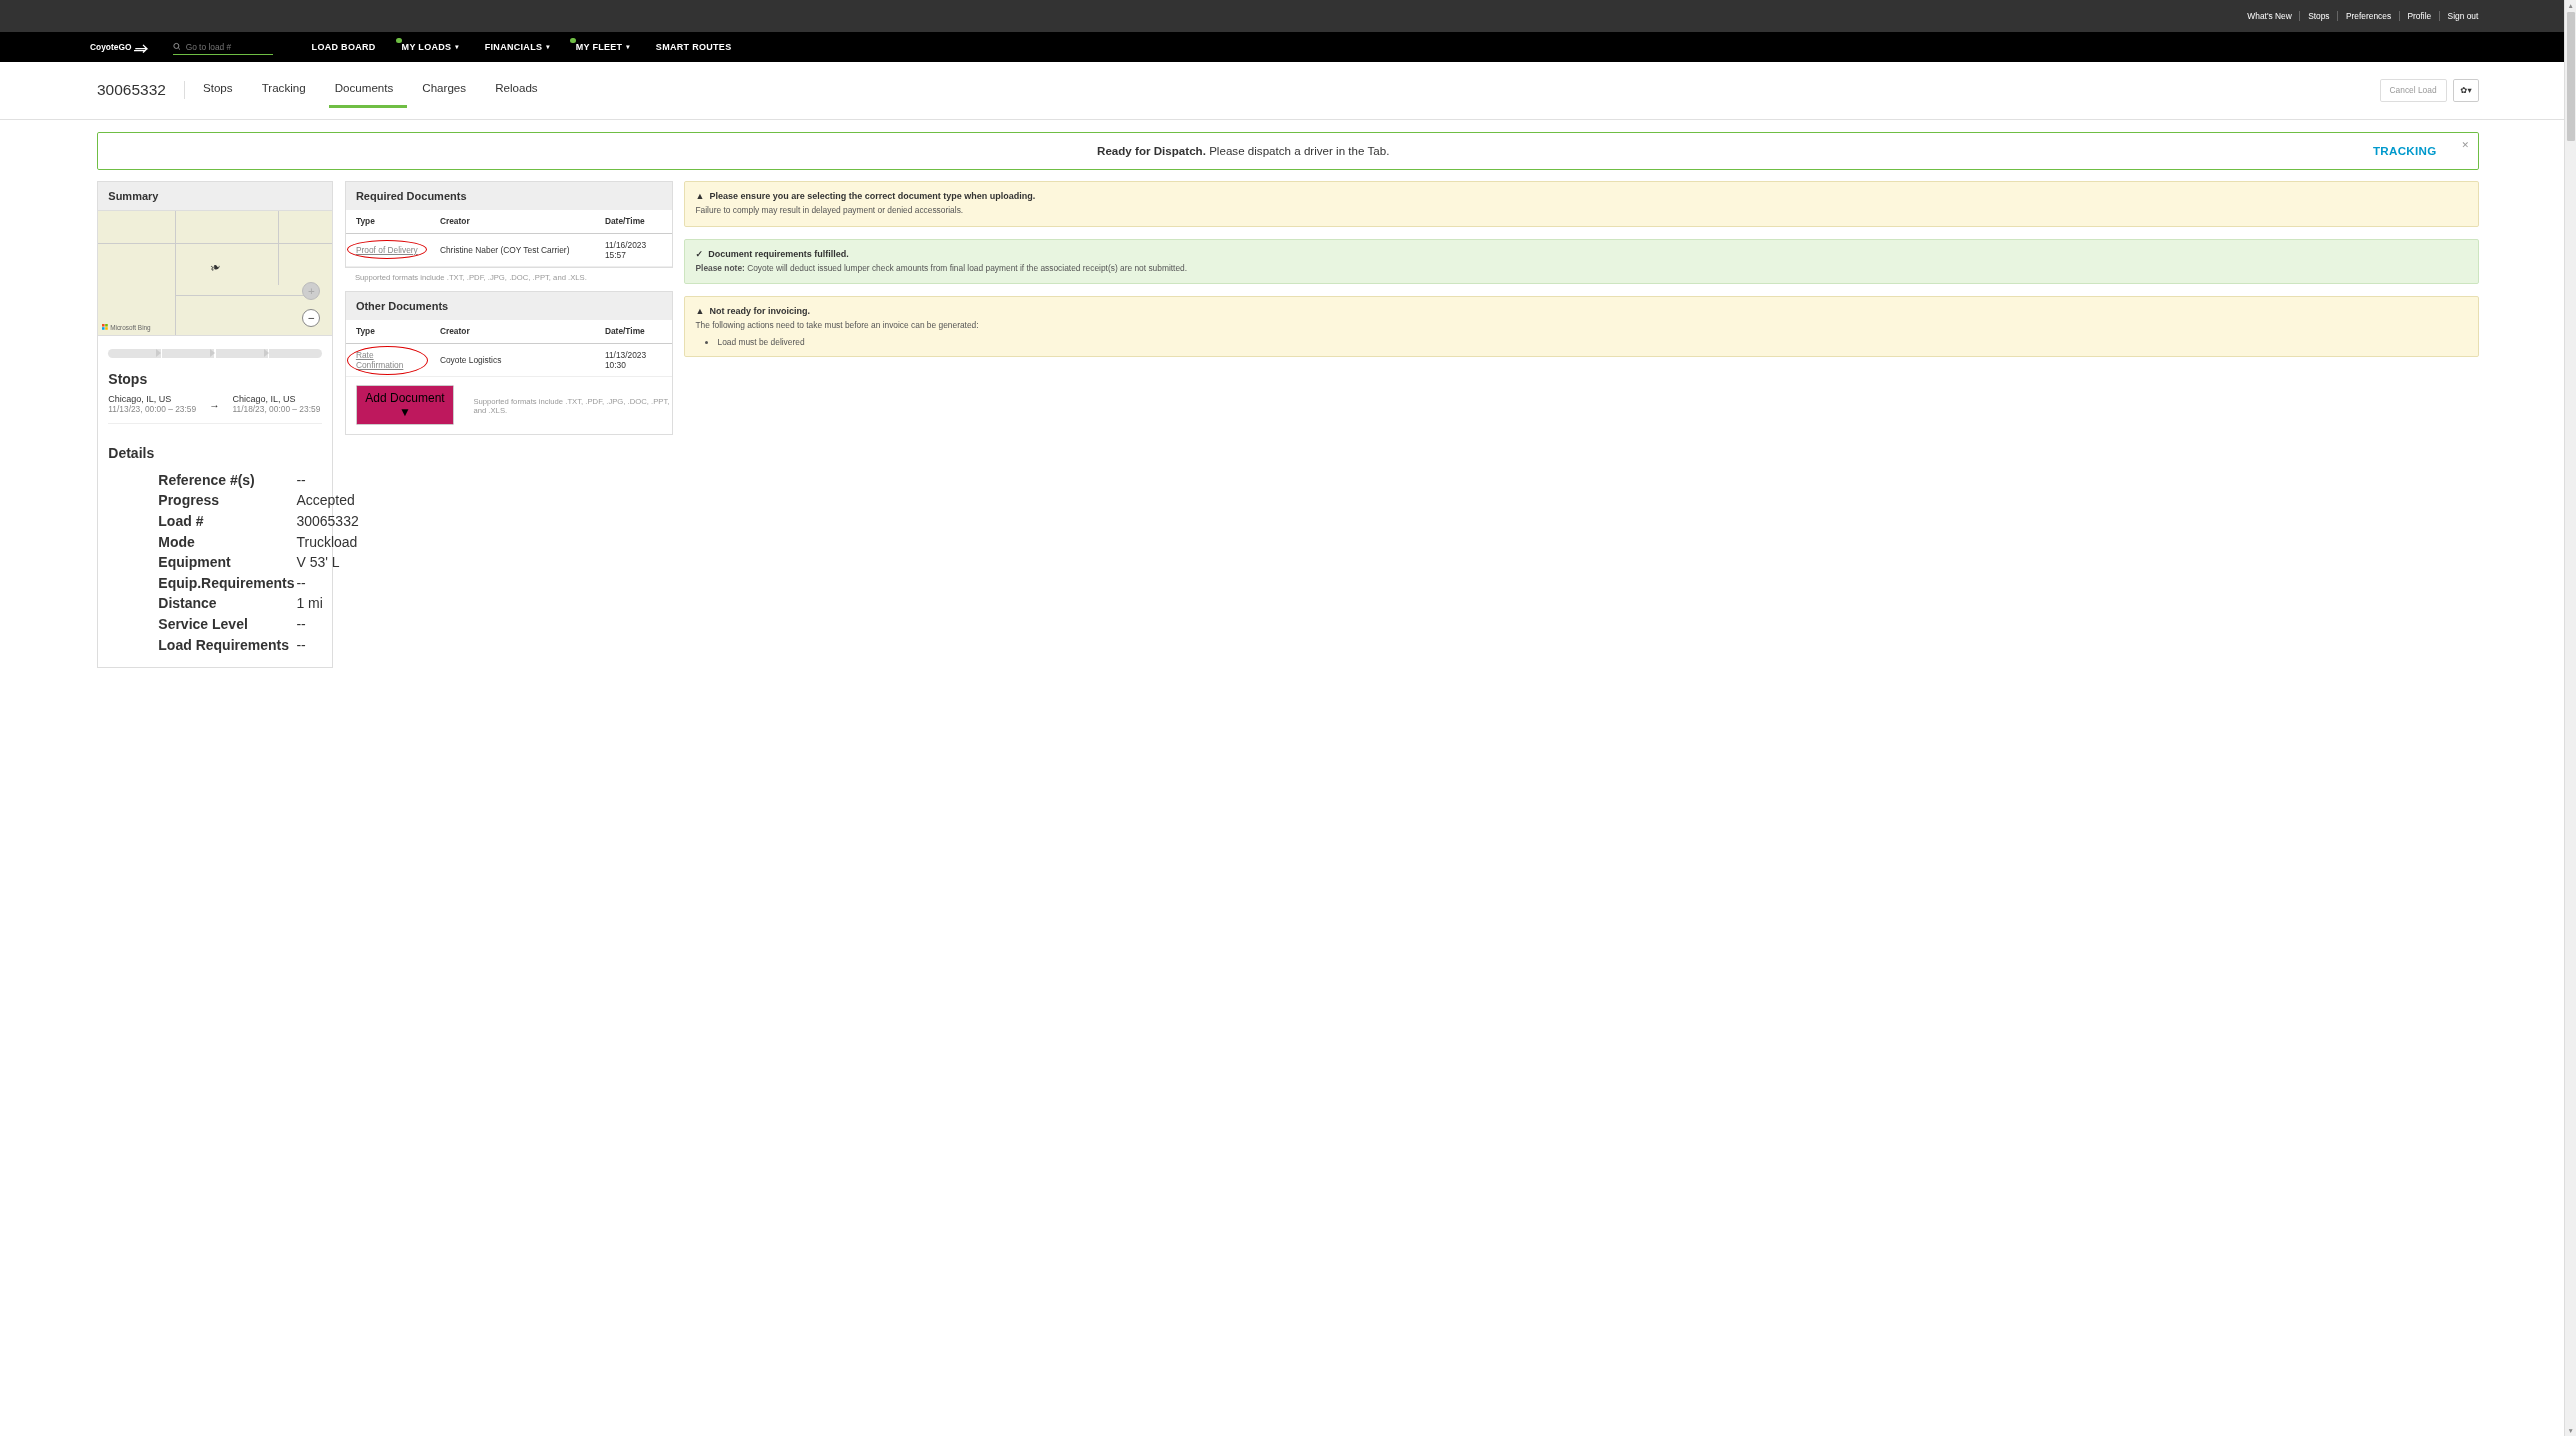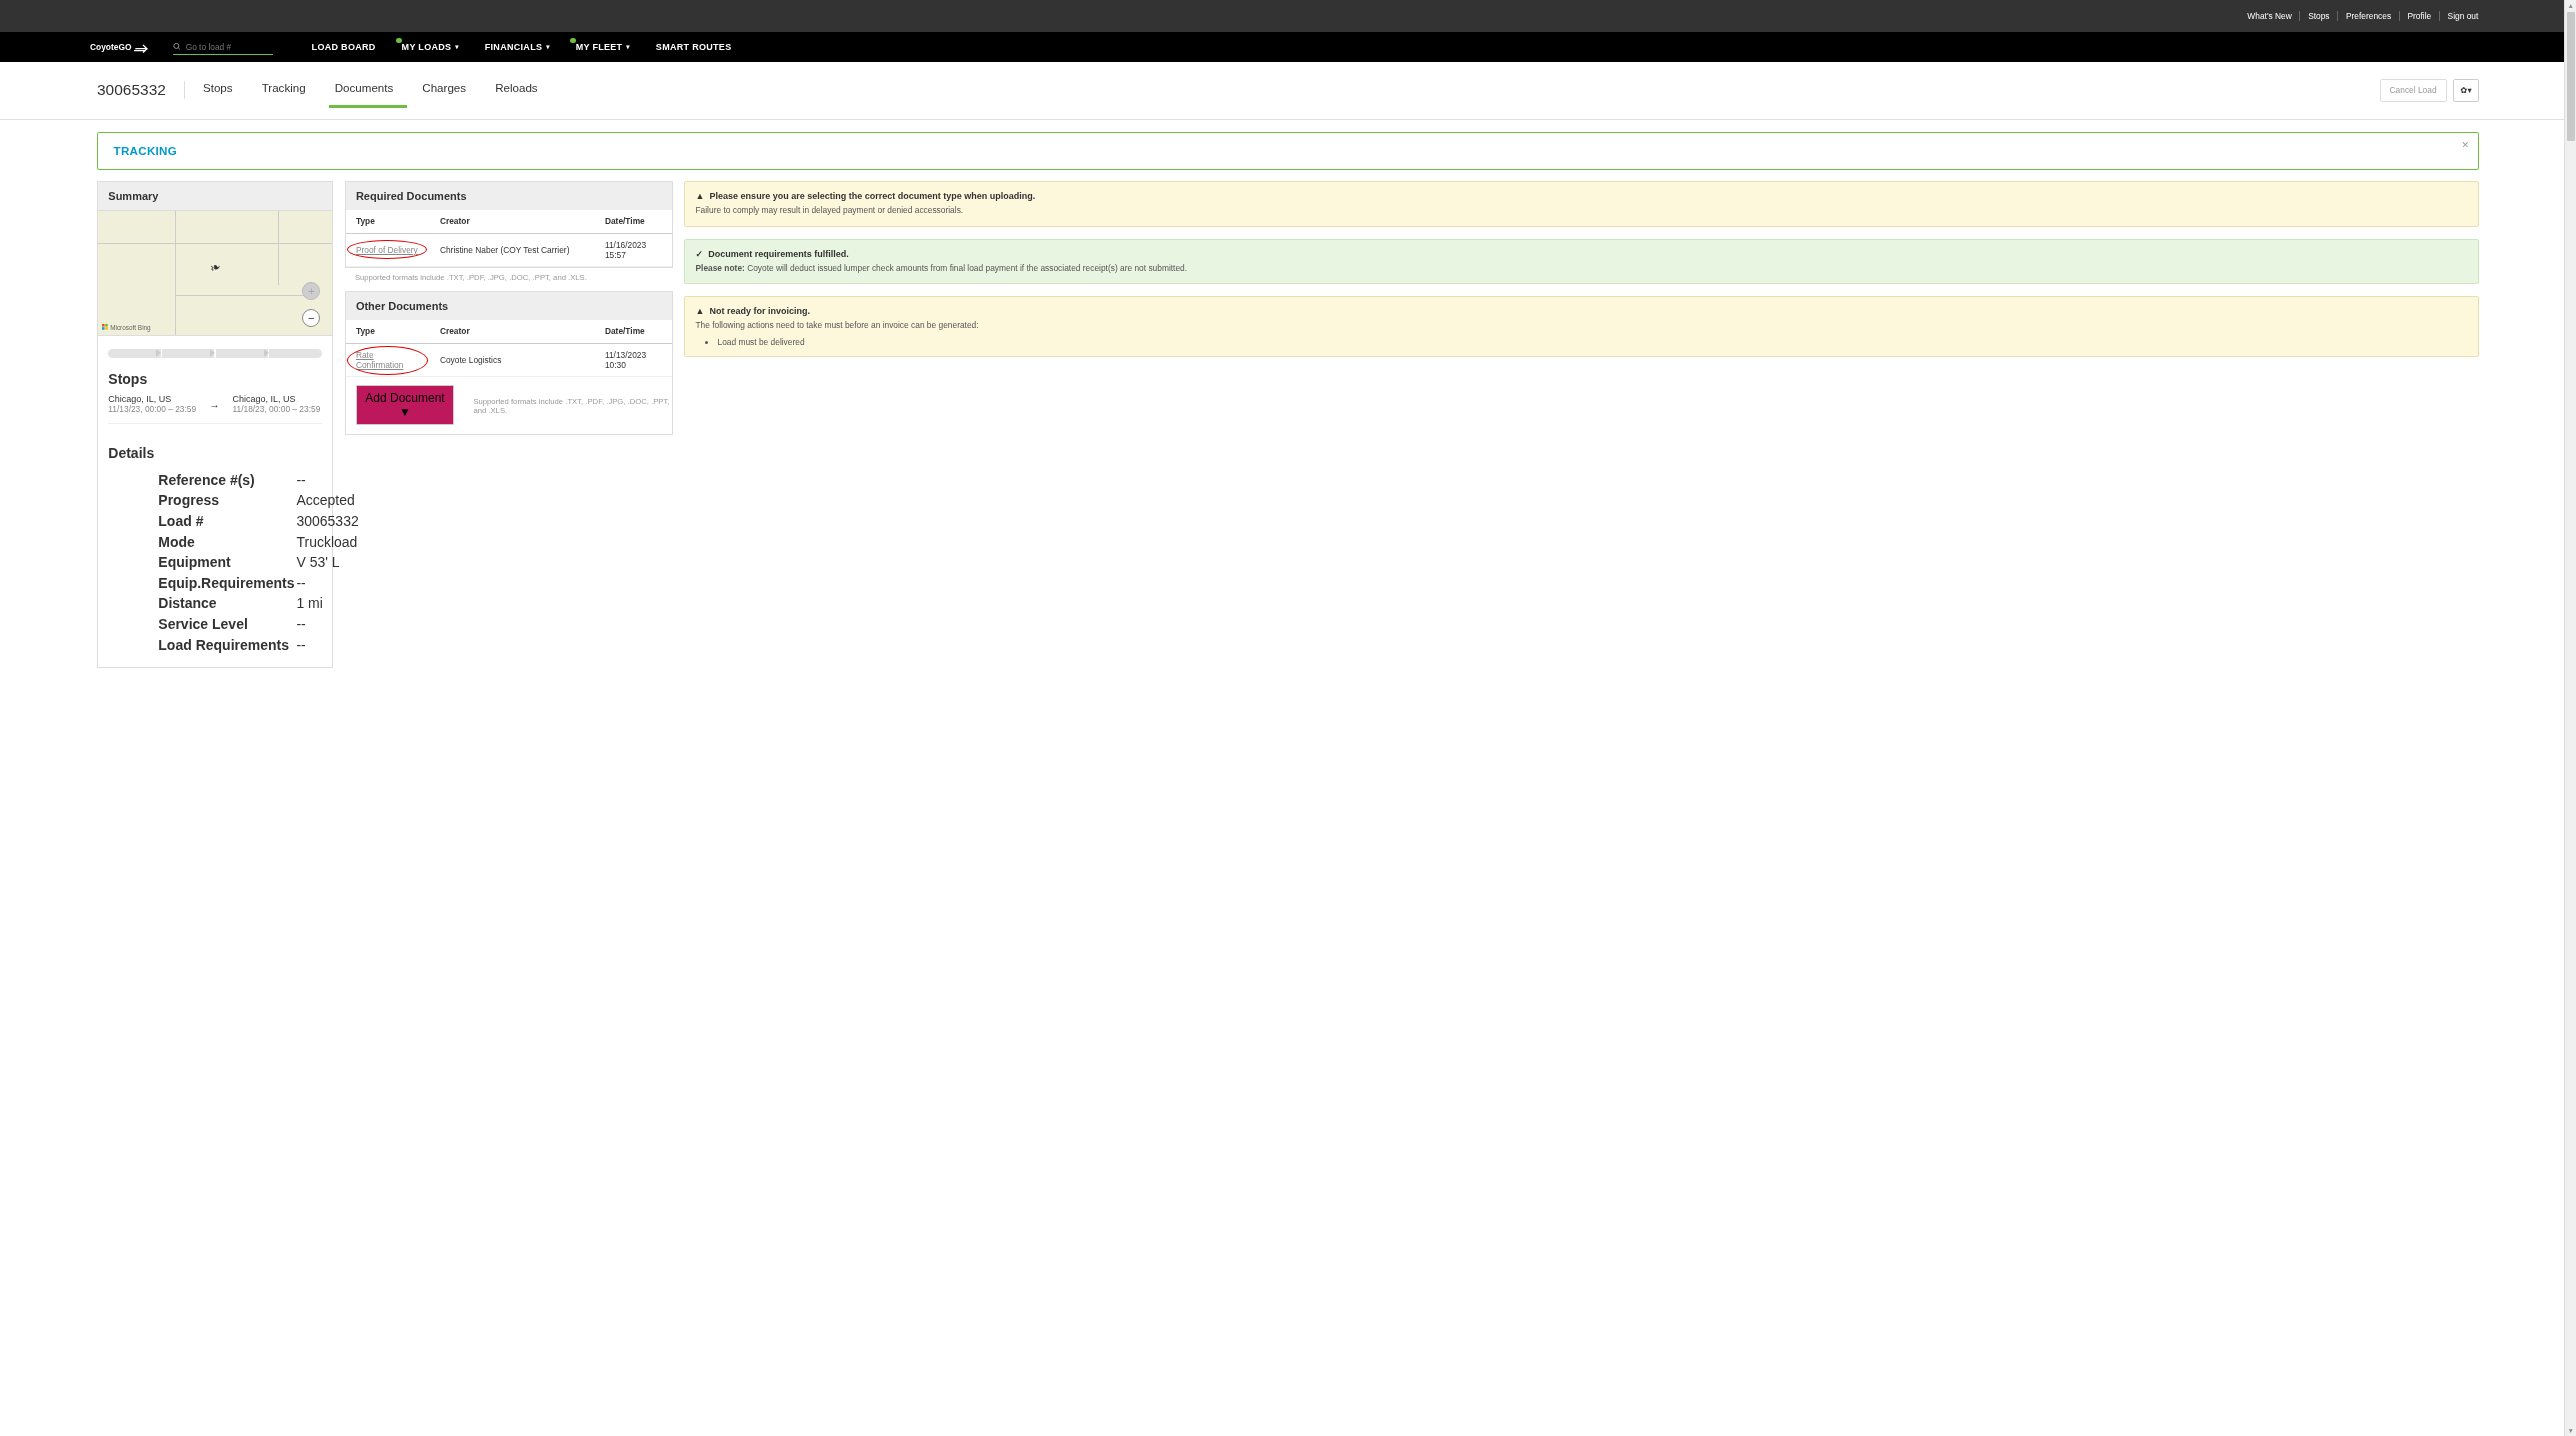--- a/index.html
+++ b/index.html
@@ -162,20 +162,24 @@
     <button class="btn-cancel">Cancel Load</button>
     <button class="btn-gear">
       <span>✿</span><span>▾</span>
     </button>
   </div>
 </div>
 
 <div class="content">
 
   <div class="banner">
+    <div class="banner-text">
+      <b>Ready for Dispatch.</b>
+      <span>Please dispatch a driver in the Tab.</span>
+    </div>
     <a class="banner-link">TRACKING</a>
     <span class="banner-close">✕</span>
   </div>
 
   <div class="columns">
 
     <div class="col-left">
       <div class="panel">
         <div class="panel-header">Summary</div>
         <div class="map">

